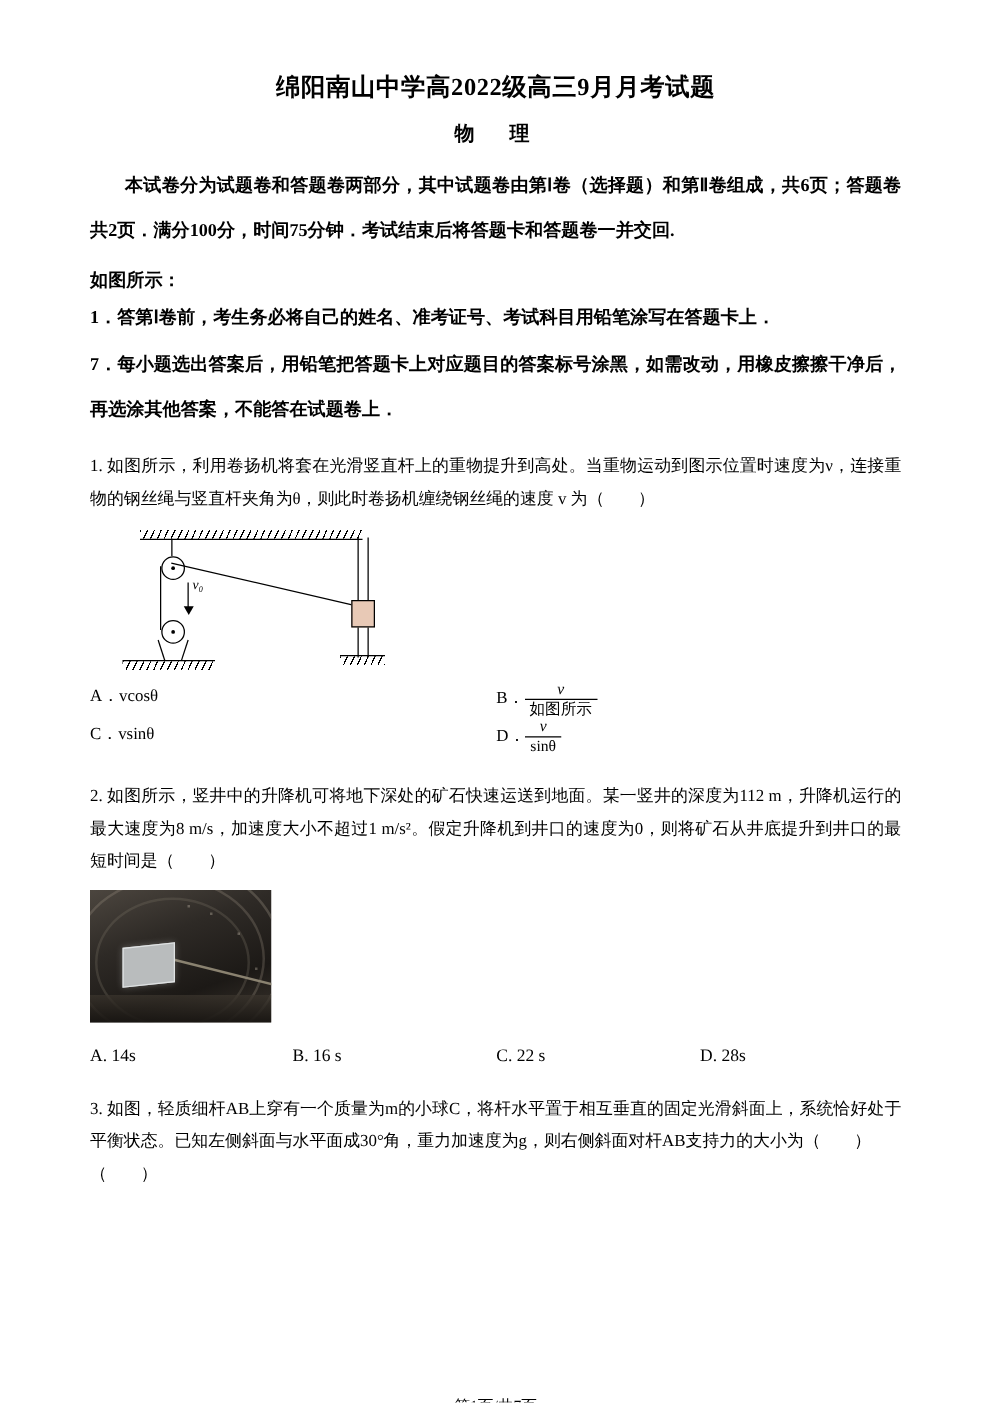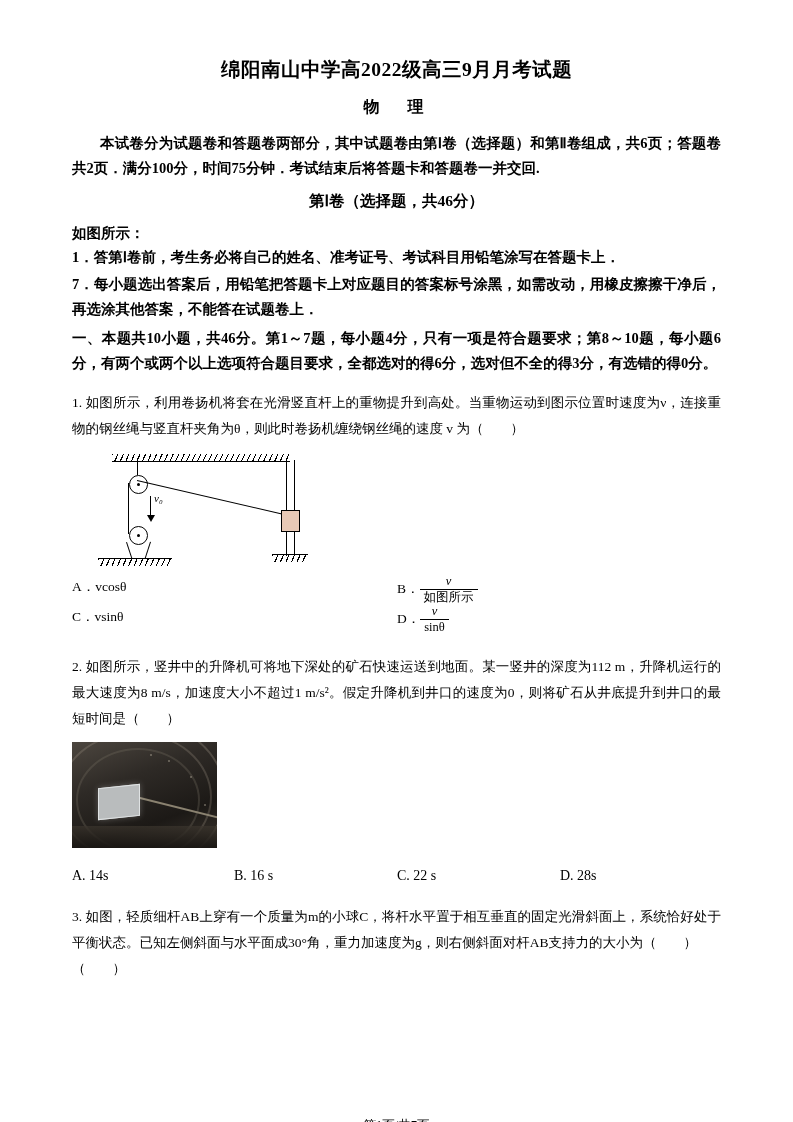--- a/index.html
+++ b/index.html
@@ -31,21 +31,21 @@
   }
   .doc-subtitle {
     text-align: center;
     font-size: 16px;
     font-weight: bold;
     margin-top: 14px;
     letter-spacing: 6px;
   }
   .para {
     font-size: 14.5px;
-    line-height: 25px;
+    line-height: 36px;
     text-align: justify;
     margin-top: 13px;
   }
   .para.bold {
     font-weight: bold;
   }
   .indent2 {
     text-indent: 28px;
   }
   .center {
@@ -295,27 +295,25 @@
 </head>
 <body>
 
 <div class="page">
 
   <div class="doc-title">绵阳南山中学高2022级高三9月月考试题</div>
   <div class="doc-subtitle">物　理</div>
 
   <div class="para bold indent2">本试卷分为试题卷和答题卷两部分，其中试题卷由第Ⅰ卷（选择题）和第Ⅱ卷组成，共6页；答题卷共2页．满分100分，时间75分钟．考试结束后将答题卡和答题卷一并交回.</div>
 
-  <div class="center">第Ⅰ卷（选择题，共46分）</div>
 
   <div class="notice-head">如图所示：</div>
   <div class="para bold" style="margin-top:2px">1．答第Ⅰ卷前，考生务必将自己的姓名、准考证号、考试科目用铅笔涂写在答题卡上．</div>
   <div class="para bold" style="margin-top:2px">7．每小题选出答案后，用铅笔把答题卡上对应题目的答案标号涂黑，如需改动，用橡皮擦擦干净后，再选涂其他答案，不能答在试题卷上．</div>
 
-  <div class="para bold" style="margin-top:4px">一、本题共10小题，共46分。第1～7题，每小题4分，只有一项是符合题要求；第8～10题，每小题6分，有两个或两个以上选项符合题目要求，全都选对的得6分，选对但不全的得3分，有选错的得0分。</div>
 
   <div class="q">
     <span class="num">1.</span>
     <span>如图所示，利用卷扬机将套在光滑竖直杆上的重物提升到高处。当重物运动到图示位置时速度为ν，连接重物的钢丝绳与竖直杆夹角为θ，则此时卷扬机缠绕钢丝绳的速度 v 为（　　）</span>
   </div>
 
   <div class="fig1">
     <div class="hatch-top"></div>
     <div class="ceil-drop"></div>
     <div class="pulley-top">

